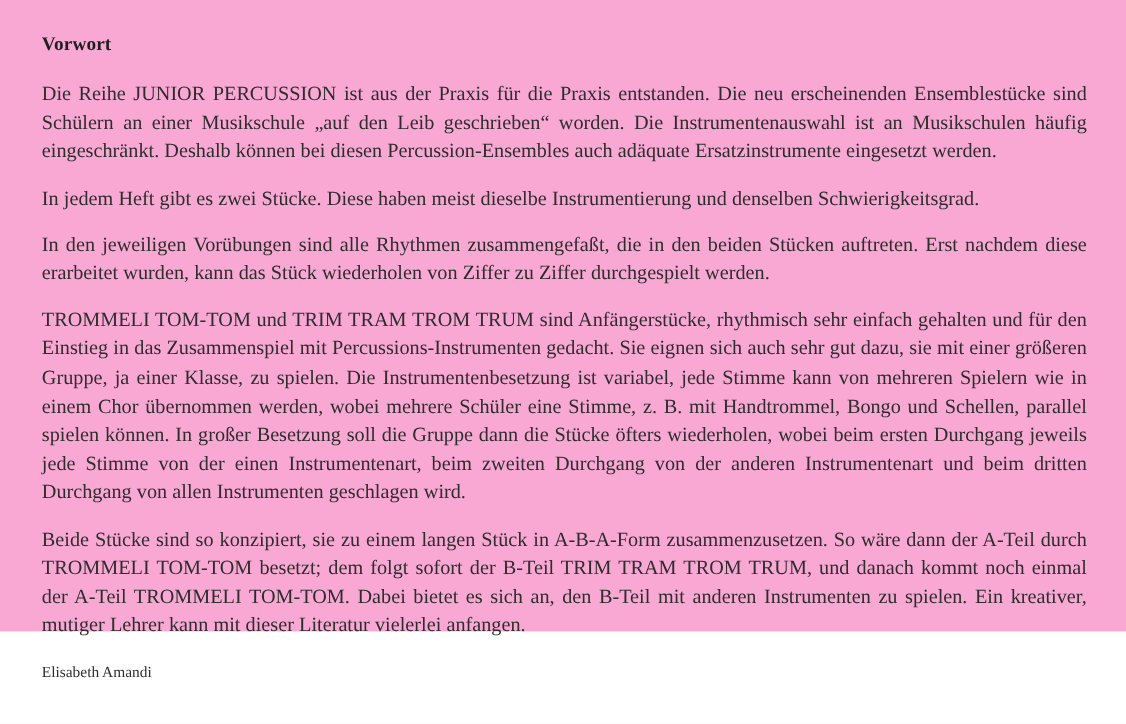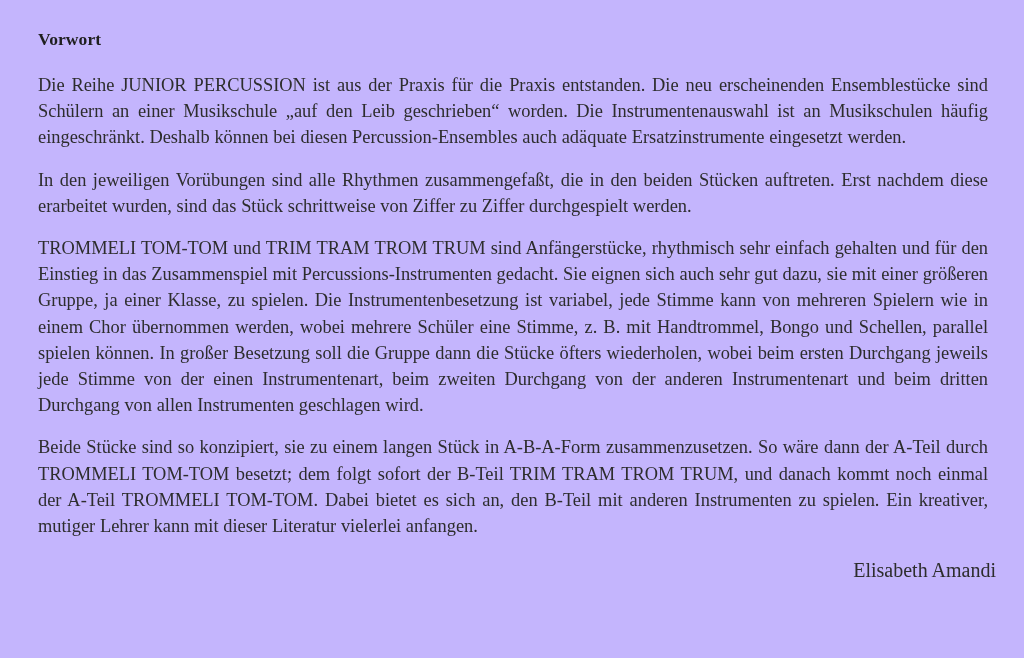--- a/index.html
+++ b/index.html
@@ -12,24 +12,24 @@
     width: 1024px;
     height: 658px;
     overflow: hidden;
     font-family: "Liberation Serif", "DejaVu Serif", serif;
     color: #2b2b2b;
     -webkit-font-smoothing: antialiased;
   }
   .page {
     position: relative;
     width: 1024px;
-    height: 658px;
+    height: 574px;
     box-sizing: border-box;
     padding: 28px 42px 0 38px;
-    background: #c4b5fd;
+    background: #f9a8d4;
   }
   .content {
     width: 960px;
   }
   .doc-heading {
     font-size: 17.5px;
     font-weight: bold;
     line-height: 22px;
     margin: 0 0 22px 0;
     letter-spacing: 0.1px;
@@ -42,40 +42,41 @@
     text-align: justify;
     text-justify: inter-word;
     hyphens: manual;
     color: #2d2d2d;
     word-spacing: 0.1px;
   }
   .para:last-of-type {
     margin-bottom: 0;
   }
   .signature {
-    font-size: 20px;
+    font-size: 14px;
     line-height: 26.2px;
-    text-align: right;
-    margin: 18px 0 0 0;
+    text-align: left;
+    margin: 18px 16px 0 0;
     padding-right: 2px;
     color: #2d2d2d;
   }
 </style>
 </head>
 <body>
 
 <div class="page">
   <div class="content">
 
     <h1 class="doc-heading">Vorwort</h1>
 
     <p class="para">Die Reihe JUNIOR PERCUSSION ist aus der Praxis für die Praxis entstanden. Die neu erscheinenden Ensemblestücke sind Schülern an einer Musikschule „auf den Leib geschrieben“ worden. Die Instrumentenauswahl ist an Musikschulen häufig eingeschränkt. Deshalb können bei diesen Percussion-Ensembles auch adäquate Ersatzinstrumente eingesetzt werden.</p>
 
+    <p class="para">In jedem Heft gibt es zwei Stücke. Diese haben meist dieselbe Instrumentierung und denselben Schwierigkeitsgrad.</p>
 
-    <p class="para">In den jeweiligen Vorübungen sind alle Rhythmen zusammengefaßt, die in den beiden Stücken auftreten. Erst nachdem diese erarbeitet wurden, sind das Stück schrittweise von Ziffer zu Ziffer durchgespielt werden.</p>
+    <p class="para">In den jeweiligen Vorübungen sind alle Rhythmen zusammengefaßt, die in den beiden Stücken auftreten. Erst nachdem diese erarbeitet wurden, kann das Stück wiederholen von Ziffer zu Ziffer durchgespielt werden.</p>
 
     <p class="para">TROMMELI TOM-TOM und TRIM TRAM TROM TRUM sind Anfängerstücke, rhythmisch sehr einfach gehalten und für den Einstieg in das Zusammenspiel mit Percussions-Instrumenten gedacht. Sie eignen sich auch sehr gut dazu, sie mit einer größeren Gruppe, ja einer Klasse, zu spielen. Die Instrumentenbesetzung ist variabel, jede Stimme kann von mehreren Spielern wie in einem Chor übernommen werden, wobei mehrere Schüler eine Stimme, z. B. mit Handtrommel, Bongo und Schellen, parallel spielen können. In großer Besetzung soll die Gruppe dann die Stücke öfters wiederholen, wobei beim ersten Durchgang jeweils jede Stimme von der einen Instrumentenart, beim zweiten Durchgang von der anderen Instrumentenart und beim dritten Durchgang von allen Instrumenten geschlagen wird.</p>
 
     <p class="para">Beide Stücke sind so konzipiert, sie zu einem langen Stück in A-B-A-Form zusammenzusetzen. So wäre dann der A-Teil durch TROMMELI TOM-TOM besetzt; dem folgt sofort der B-Teil TRIM TRAM TROM TRUM, und danach kommt noch einmal der A-Teil TROMMELI TOM-TOM. Dabei bietet es sich an, den B-Teil mit anderen Instrumenten zu spielen. Ein kreativer, mutiger Lehrer kann mit dieser Literatur vielerlei anfangen.</p>
 
     <p class="signature">Elisabeth Amandi</p>
 
   </div>
 </div>
 

